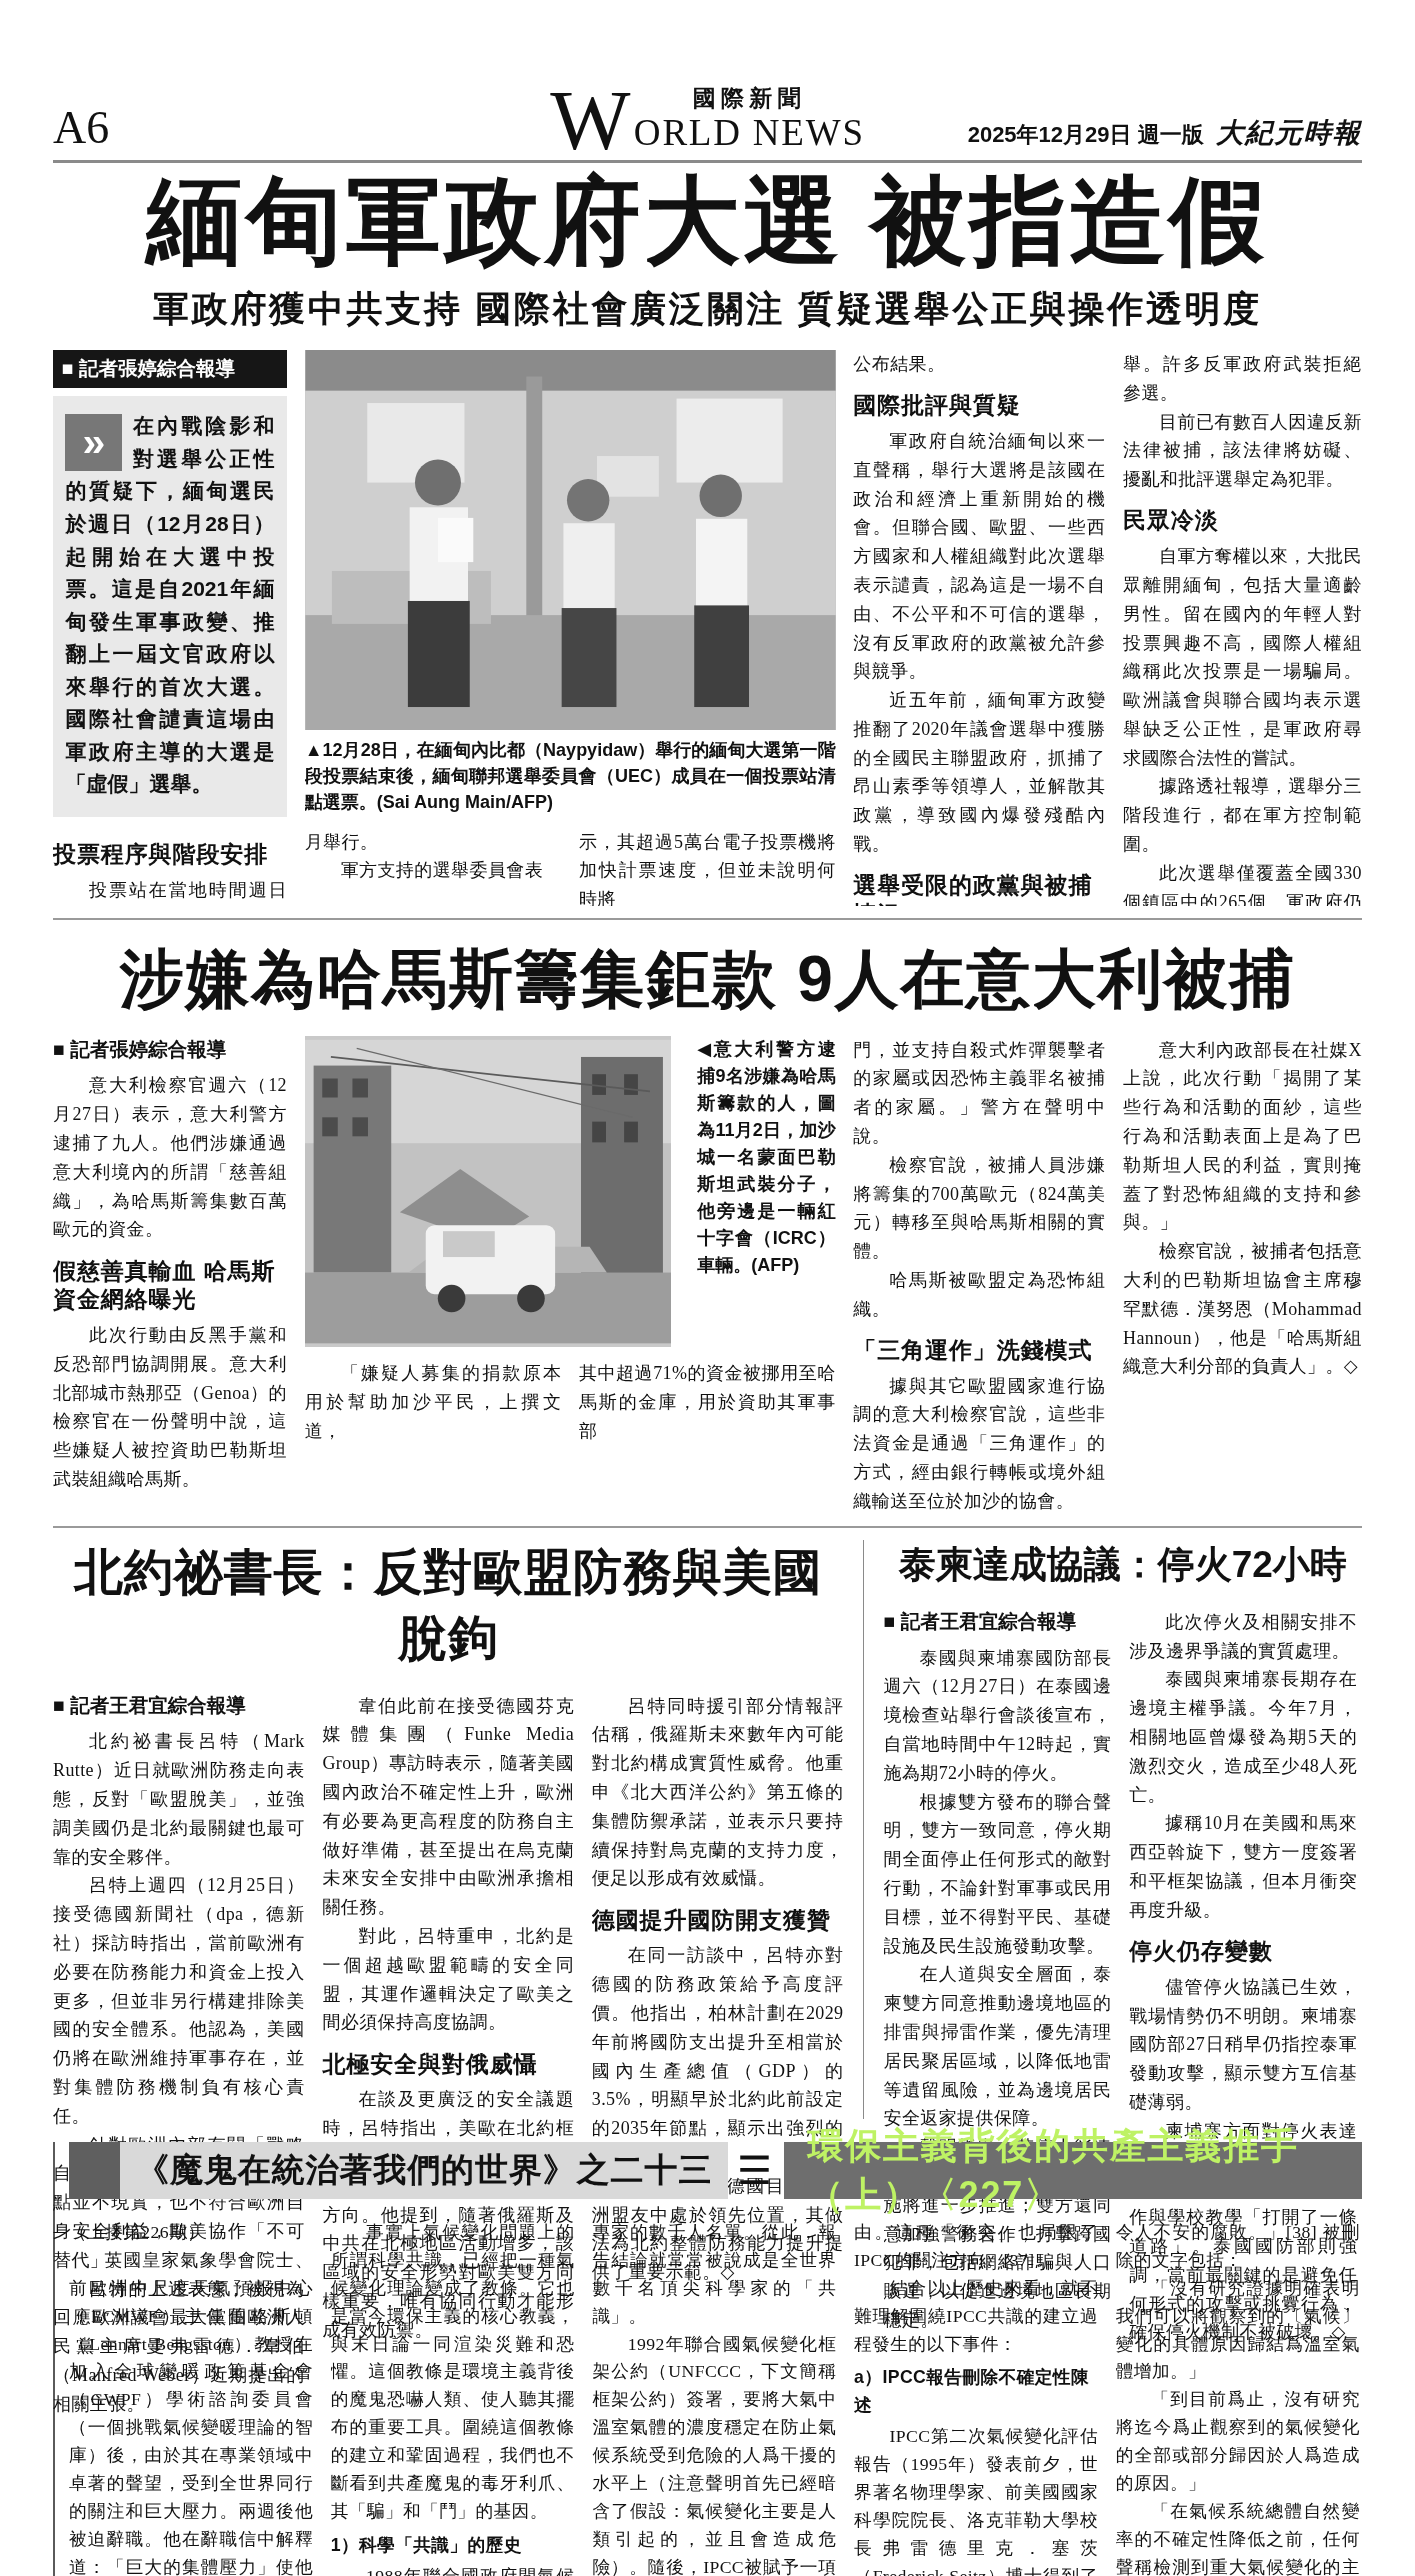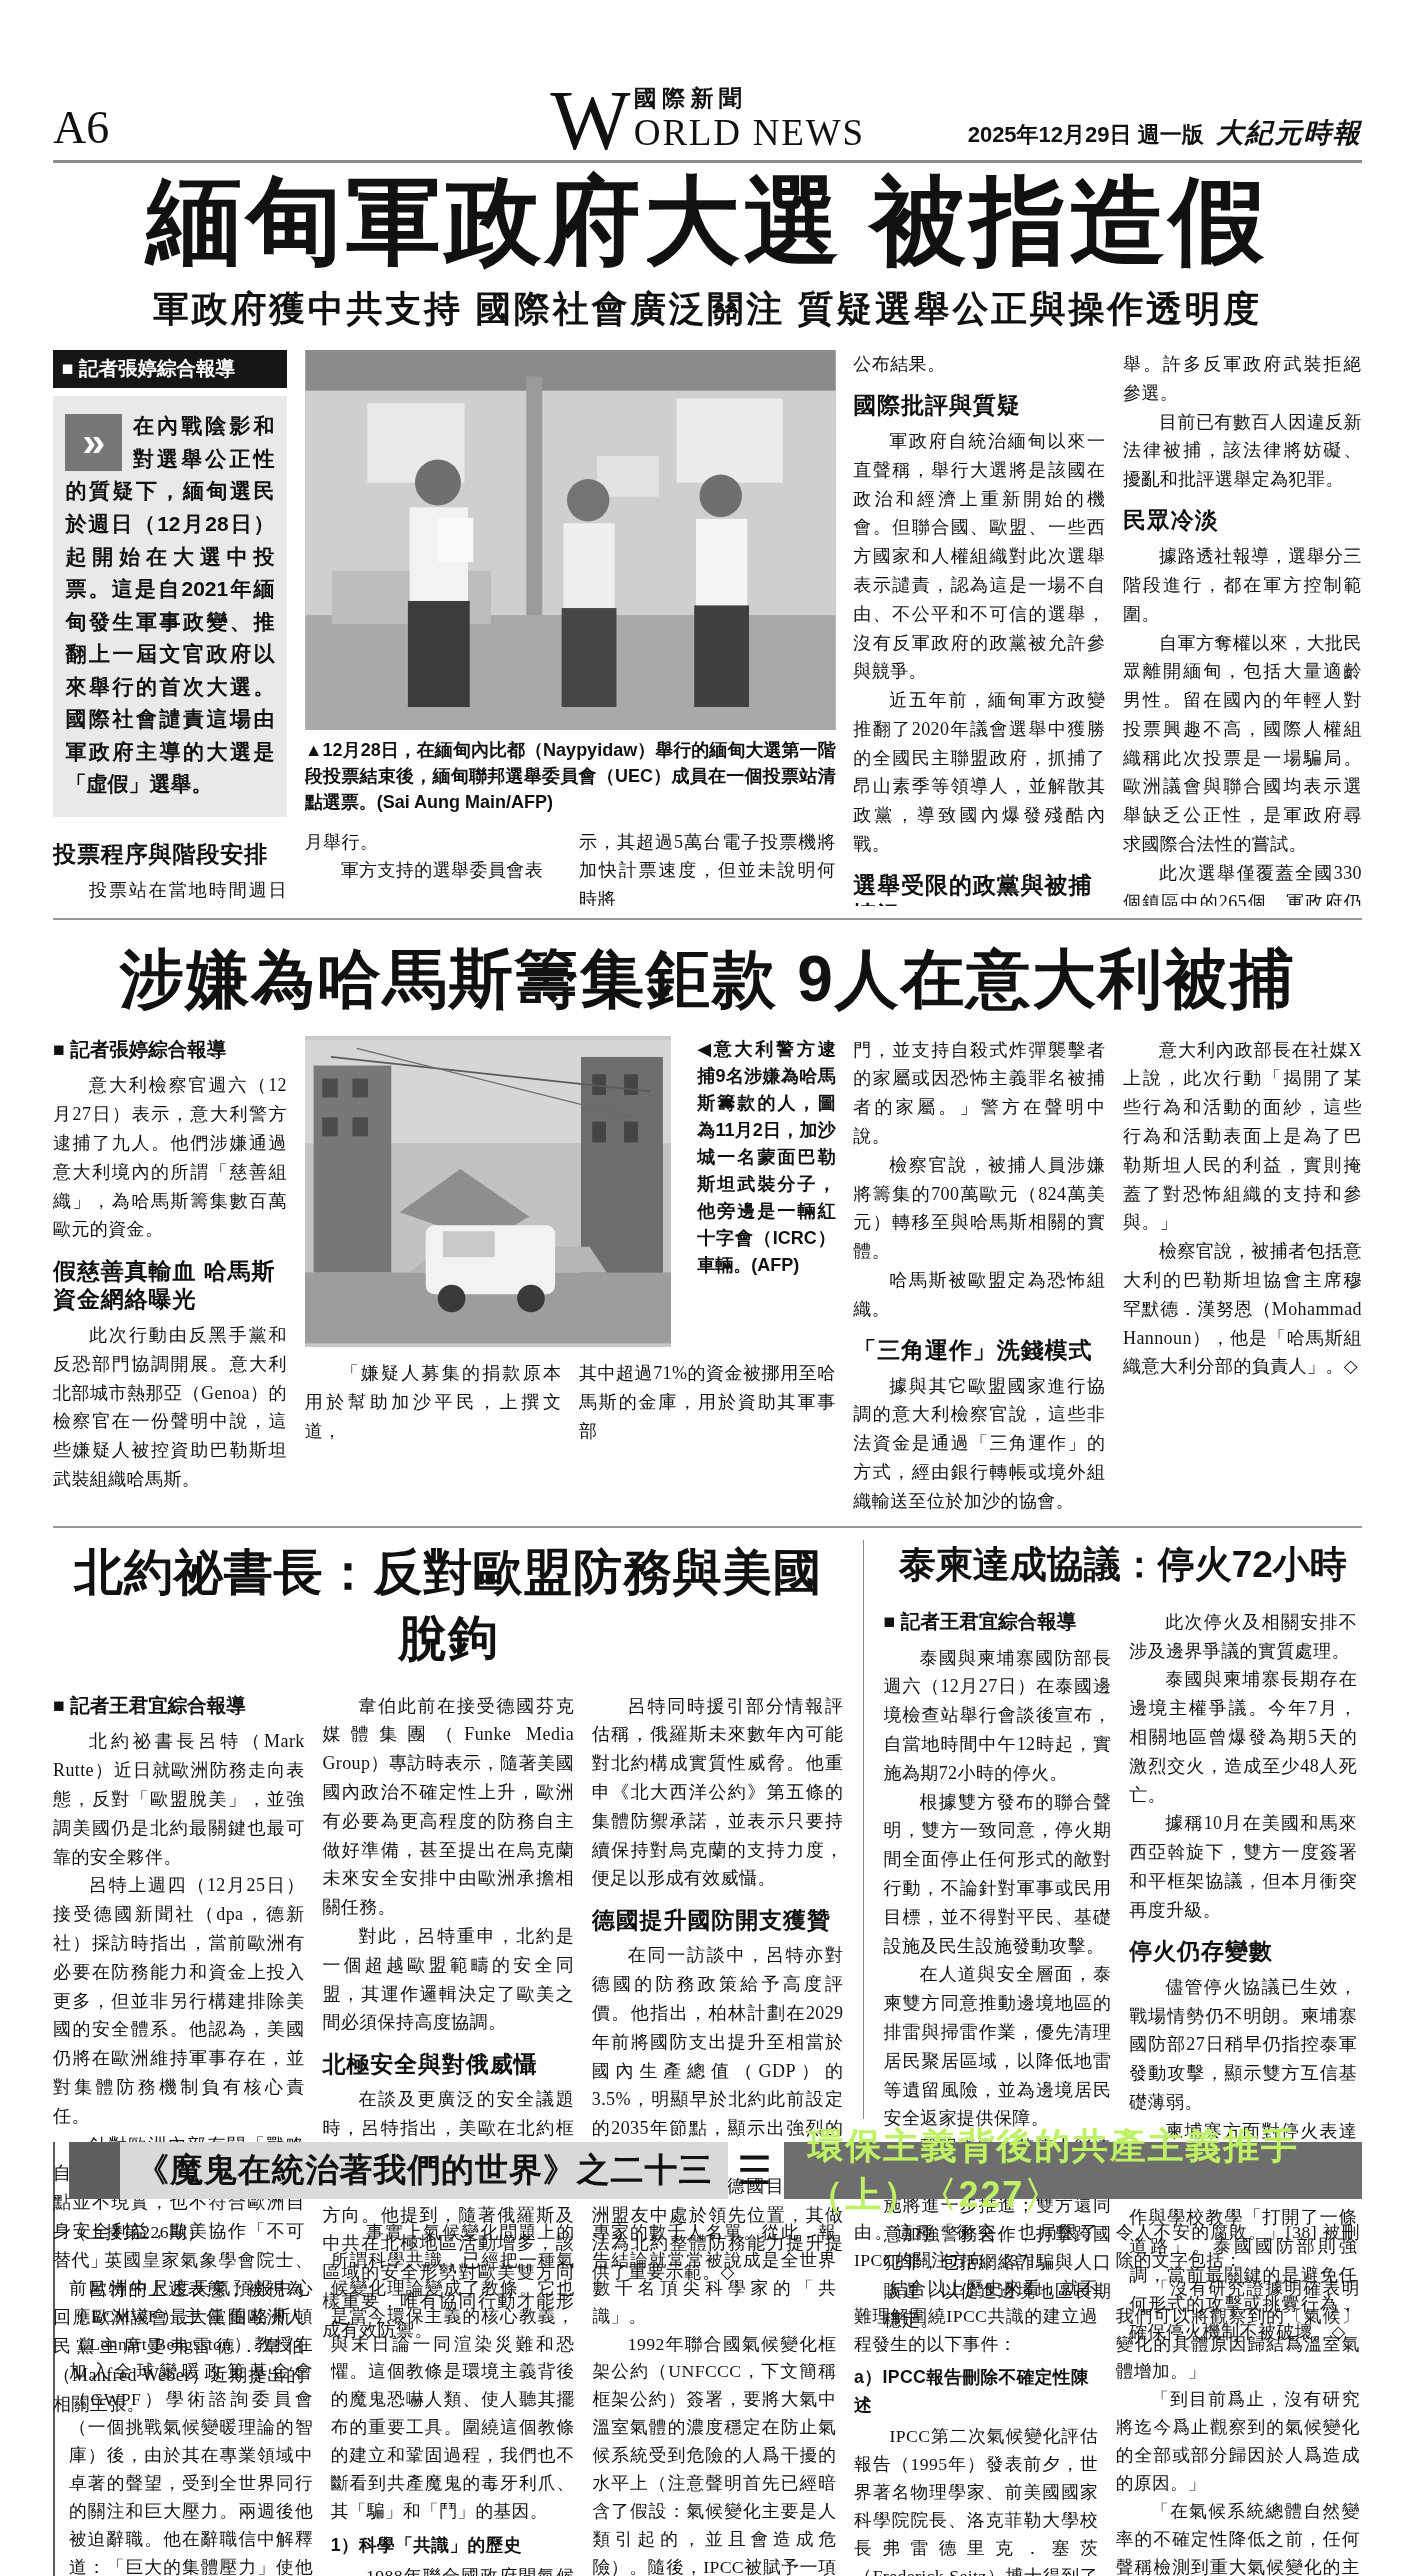--- a/index.html
+++ b/index.html
@@ -11,21 +11,21 @@
   html,body{width:1415px;height:2576px;background:#fff;color:var(--ink);
     font-family:var(--serif);overflow:hidden;}
 
   
   .hdr{margin:30px 53px 0 53px;height:133px;border-bottom:3.5px solid #8a8a8a;
     display:flex;align-items:flex-end;justify-content:space-between;padding-bottom:8.8px;position:relative;}
   .pageno{font-family:var(--serif);font-size:46px;line-height:1;}
   .masthead{position:absolute;left:50%;transform:translateX(-50%);bottom:7px;display:flex;align-items:flex-end;}
   .mast-w{font-family:var(--serif);font-size:85px;line-height:.78;font-weight:400;}
   .mast-right{display:flex;flex-direction:column;margin-left:3.5px;}
-  .mast-zh{font-family:var(--sans);font-size:23px;letter-spacing:5.3px;font-weight:700;}
+  .mast-zh{font-family:var(--sans);font-size:23px;letter-spacing:5.3px;font-weight:700;text-align:center;}
   .mast-en{font-family:var(--serif);font-size:37px;line-height:1.05;letter-spacing:1.8px;}
   .dateline{font-family:var(--sans);font-size:22px;font-weight:700;display:flex;align-items:baseline;gap:12.4px;}
   .papername{font-family:var(--serif);font-size:27.4px;font-weight:900;font-style:italic;letter-spacing:1.8px;}
 
   
   .h1main{margin-top:8.8px;text-align:center;font-family:var(--serif);font-weight:900;
     font-size:96px;line-height:1.05;letter-spacing:3.5px;}
   .h1sub{text-align:center;font-family:var(--sans);font-weight:900;font-size:36px;
     letter-spacing:2.7px;margin-top:12.4px;}
 
@@ -161,22 +161,22 @@
       <p class="blk cont">公布結果。</p>
       <p class="blk h2">國際批評與質疑</p>
       <p class="blk p">軍政府自統治緬甸以來一直聲稱，舉行大選將是該國在政治和經濟上重新開始的機會。但聯合國、歐盟、一些西方國家和人權組織對此次選舉表示譴責，認為這是一場不自由、不公平和不可信的選舉，沒有反軍政府的政黨被允許參與競爭。</p>
       <p class="blk p">近五年前，緬甸軍方政變推翻了2020年議會選舉中獲勝的全國民主聯盟政府，抓捕了昂山素季等領導人，並解散其政黨，導致國內爆發殘酷內戰。</p>
       <p class="blk h2">選舉受限的政黨與被捕情況</p>
     </div>
   <div class="col c4">
       <p class="blk cont">舉。許多反軍政府武裝拒絕參選。</p>
       <p class="blk p">目前已有數百人因違反新法律被捕，該法律將妨礙、擾亂和批評選舉定為犯罪。</p>
       <p class="blk h2">民眾冷淡</p>
+      <p class="blk p">自軍方奪權以來，大批民眾離開緬甸，包括大量適齡男性。留在國內的年輕人對投票興趣不高，國際人權組織稱此次投票是一場騙局。歐洲議會與聯合國均表示選舉缺乏公正性，是軍政府尋求國際合法性的嘗試。</p>
       <p class="blk p">據路透社報導，選舉分三階段進行，都在軍方控制範圍。</p>
-      <p class="blk p">自軍方奪權以來，大批民眾離開緬甸，包括大量適齡男性。留在國內的年輕人對投票興趣不高，國際人權組織稱此次投票是一場騙局。歐洲議會與聯合國均表示選舉缺乏公正性，是軍政府尋求國際合法性的嘗試。</p>
       <p class="blk p">此次選舉僅覆蓋全國330個鎮區中的265個。軍政府仍與部分民族武裝交戰，一些地區未舉行投票。根據新《徵兵法》，軍方已徵召數萬士兵，並獲得中共新式武器支持，奪回部分領土。◇</p>
     </div>
 </div>
 
 <div class="rule"></div>
 
 <h2 class="h2main">涉嫌為哈馬斯籌集鉅款 9人在意大利被捕</h2>
 
 <div class="a2row cols">
   <div class="col c1">

